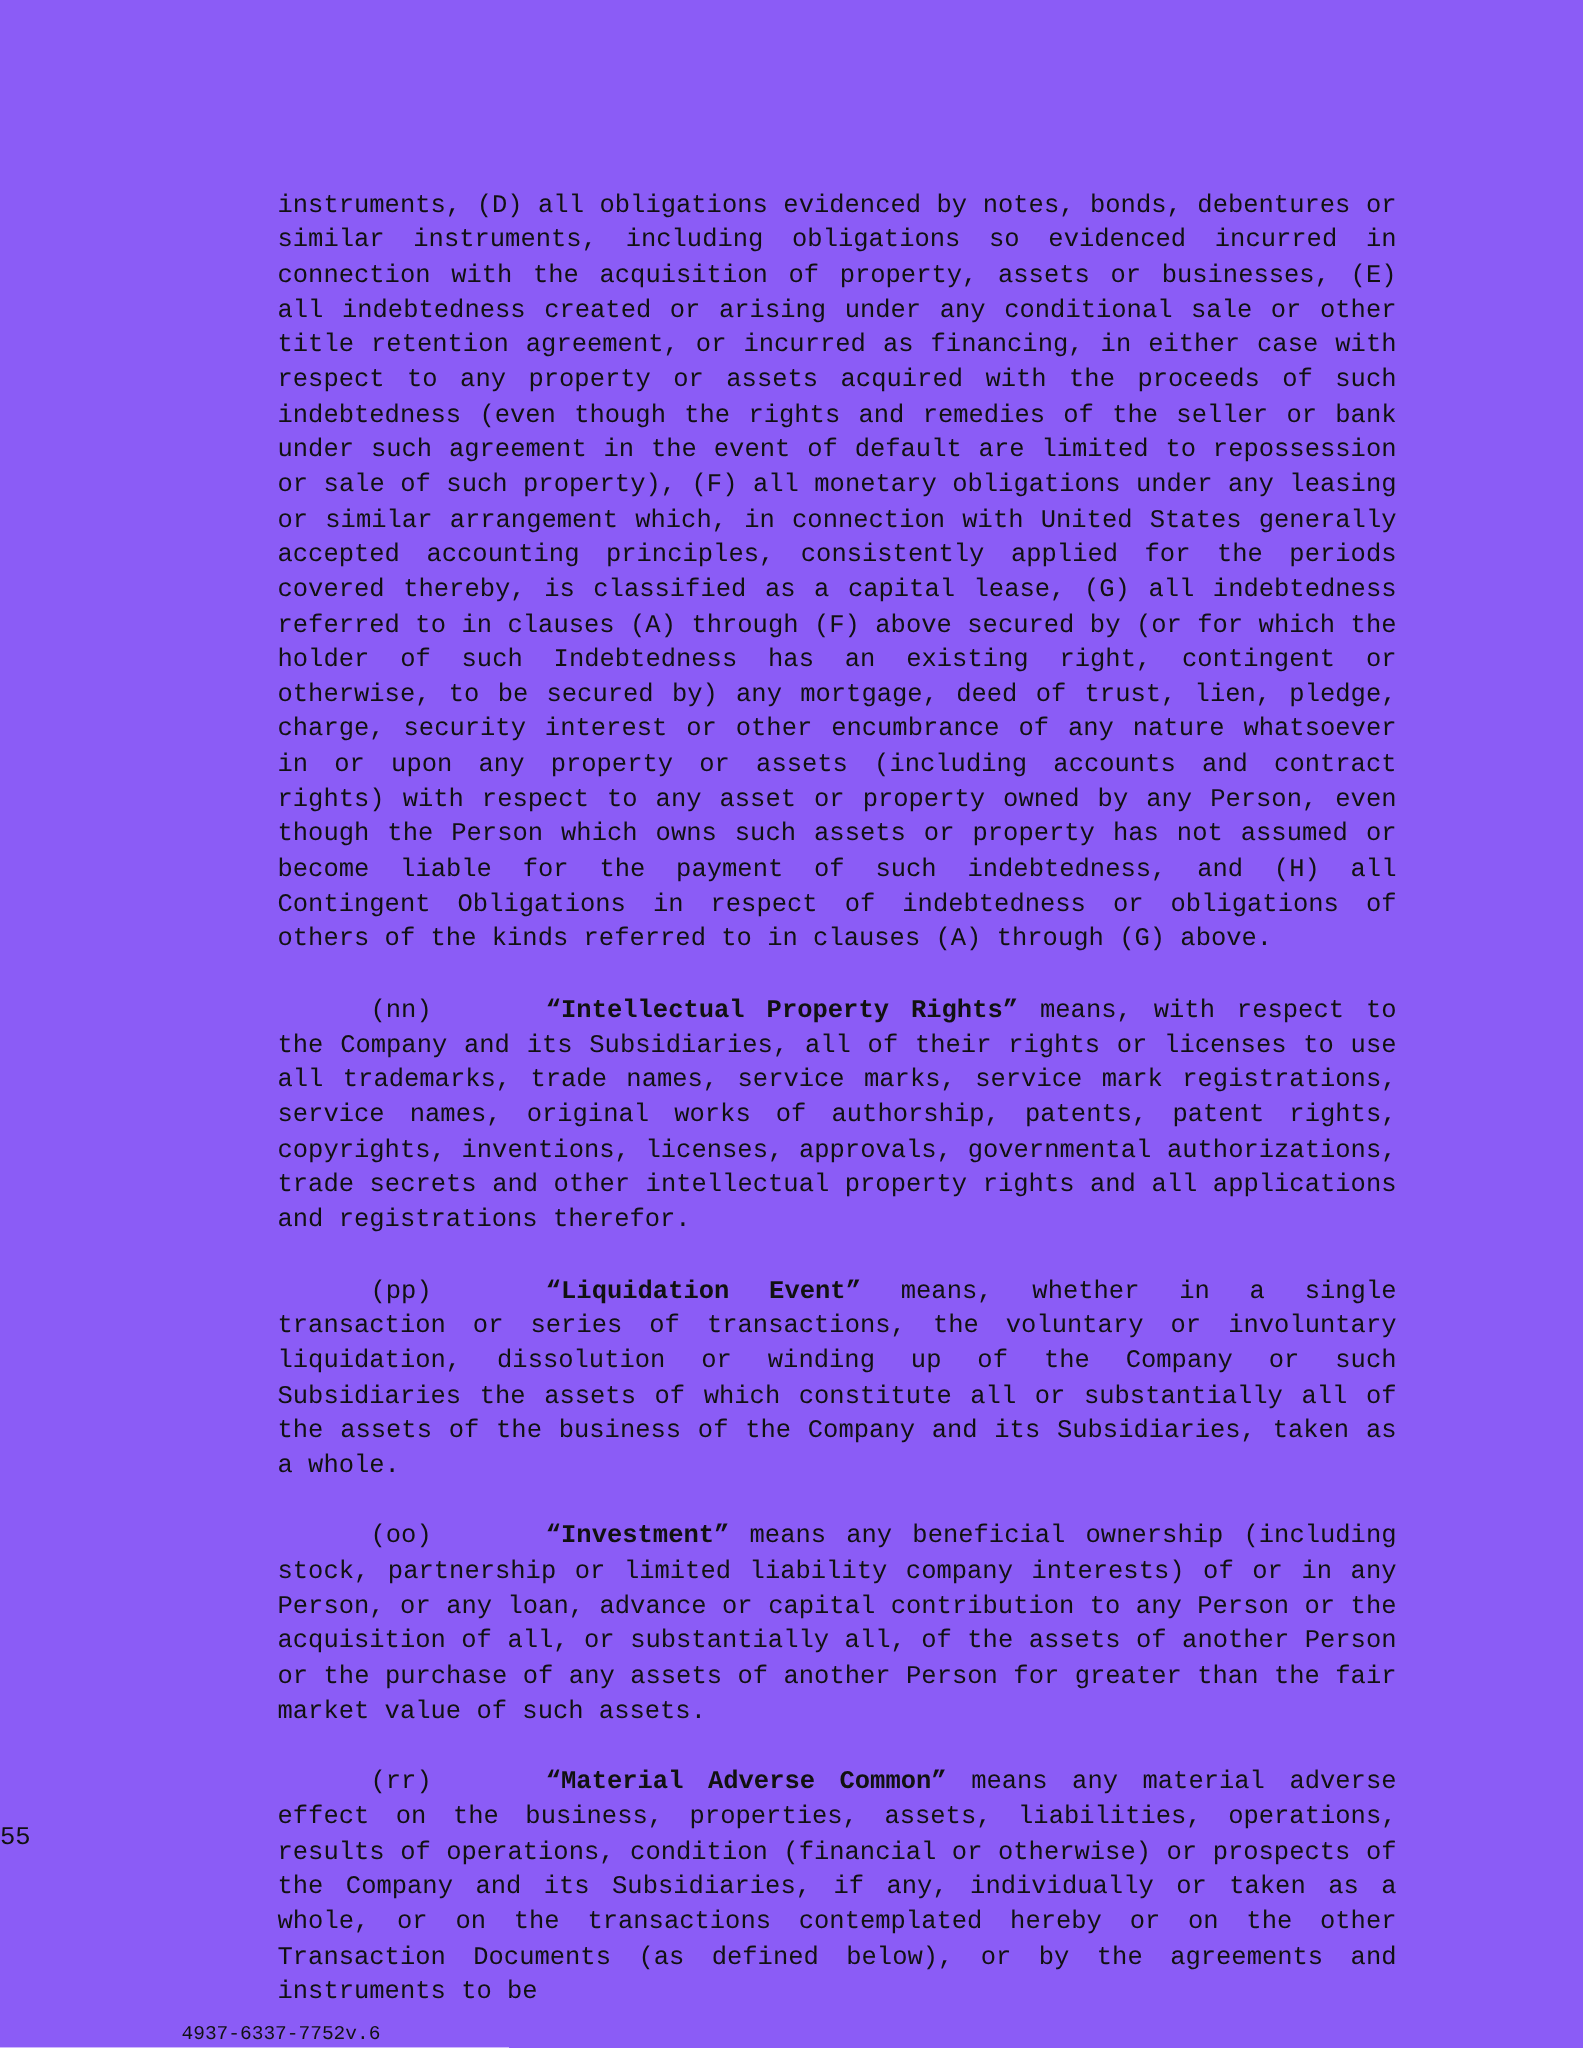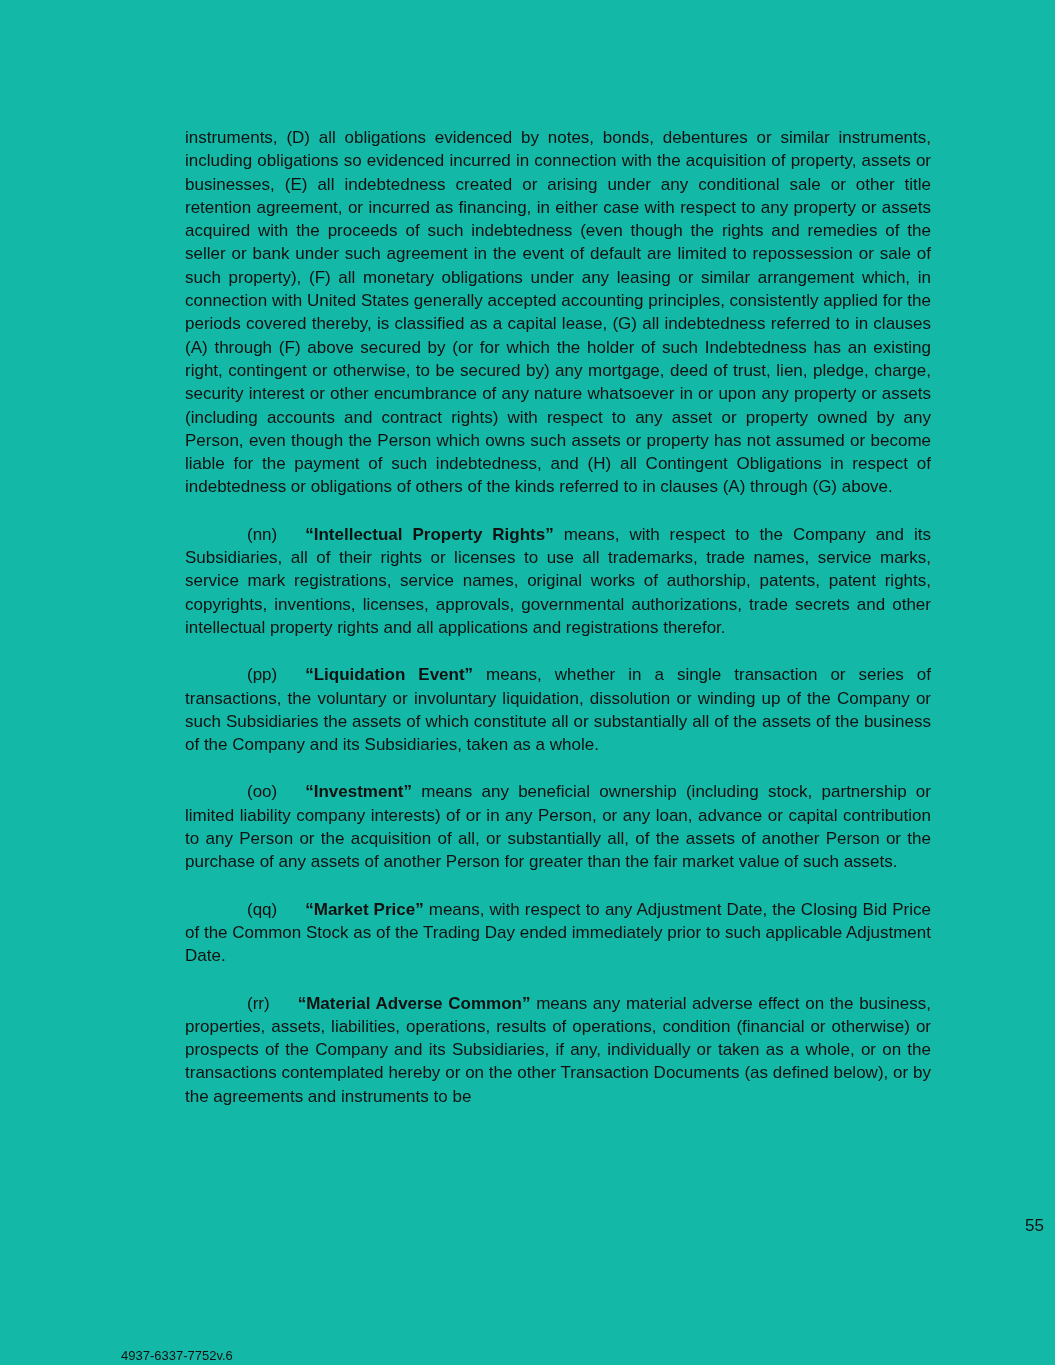--- a/index.html
+++ b/index.html
@@ -4,23 +4,23 @@
 <style>
   html, body {
     margin: 0;
     padding: 0;
     background: #ffffff;
   }
   .page {
     position: relative;
     width: 1055px;
     height: 1365px;
-    background: #14b8a6;
+    background: #8b5cf6;
     color: #111111;
-    font-family: Liberation Sans, sans-serif;
+    font-family: Liberation Mono, monospace;
     overflow: hidden;
   }
   .content {
     position: absolute;
     left: 185px;
     top: 126px;
     width: 746px;
     font-size: 17px;
     line-height: 23.3px;
     text-align: justify;
@@ -33,27 +33,28 @@
   }
   .label {
     white-space: nowrap;
   }
   .tab {
     display: inline-block;
     width: 28px;
   }
   .term {
     font-weight: bold;
+    margin-left: 48px;
   }
   .pageno {
     position: absolute;
     left: 0;
     top: 1216px;
     width: 1044px;
-    text-align: right;
+    text-align: left;
     font-size: 17px;
   }
   .footer {
     position: absolute;
     left: 121px;
     top: 1348px;
     font-size: 13px;
   }
 </style>
 </head>
@@ -66,22 +67,20 @@
 
     <p class="para def"><span class="label">(nn)</span><span class="tab"></span><span class="term">“Intellectual Property Rights”</span>
       <span>means, with respect to the Company and its Subsidiaries, all of their rights or licenses to use all trademarks, trade names, service marks, service mark registrations, service names, original works of authorship, patents, patent rights, copyrights, inventions, licenses, approvals, governmental authorizations, trade secrets and other intellectual property rights and all applications and registrations therefor.</span></p>
 
     <p class="para def"><span class="label">(pp)</span><span class="tab"></span><span class="term">“Liquidation Event”</span>
       <span>means, whether in a single transaction or series of transactions, the voluntary or involuntary liquidation, dissolution or winding up of the Company or such Subsidiaries the assets of which constitute all or substantially all of the assets of the business of the Company and its Subsidiaries, taken as a whole.</span></p>
 
     <p class="para def"><span class="label">(oo)</span><span class="tab"></span><span class="term">“Investment”</span>
       <span>means any beneficial ownership (including stock, partnership or limited liability company interests) of or in any Person, or any loan, advance or capital contribution to any Person or the acquisition of all, or substantially all, of the assets of another Person or the purchase of any assets of another Person for greater than the fair market value of such assets.</span></p>
 
-    <p class="para def"><span class="label">(qq)</span><span class="tab"></span><span class="term">“Market Price”</span>
-      <span>means, with respect to any Adjustment Date, the Closing Bid Price of the Common Stock as of the Trading Day ended immediately prior to such applicable Adjustment Date.</span></p>
 
     <p class="para def"><span class="label">(rr)</span><span class="tab"></span><span class="term">“Material Adverse Common”</span>
       <span>means any material adverse effect on the business, properties, assets, liabilities, operations, results of operations, condition (financial or otherwise) or prospects of the Company and its Subsidiaries, if any, individually or taken as a whole, or on the transactions contemplated hereby or on the other Transaction Documents (as defined below), or by the agreements and instruments to be</span></p>
 
   </div>
 
   <div class="pageno">55</div>
   <div class="footer">4937-6337-7752v.6</div>
 </div>
 

